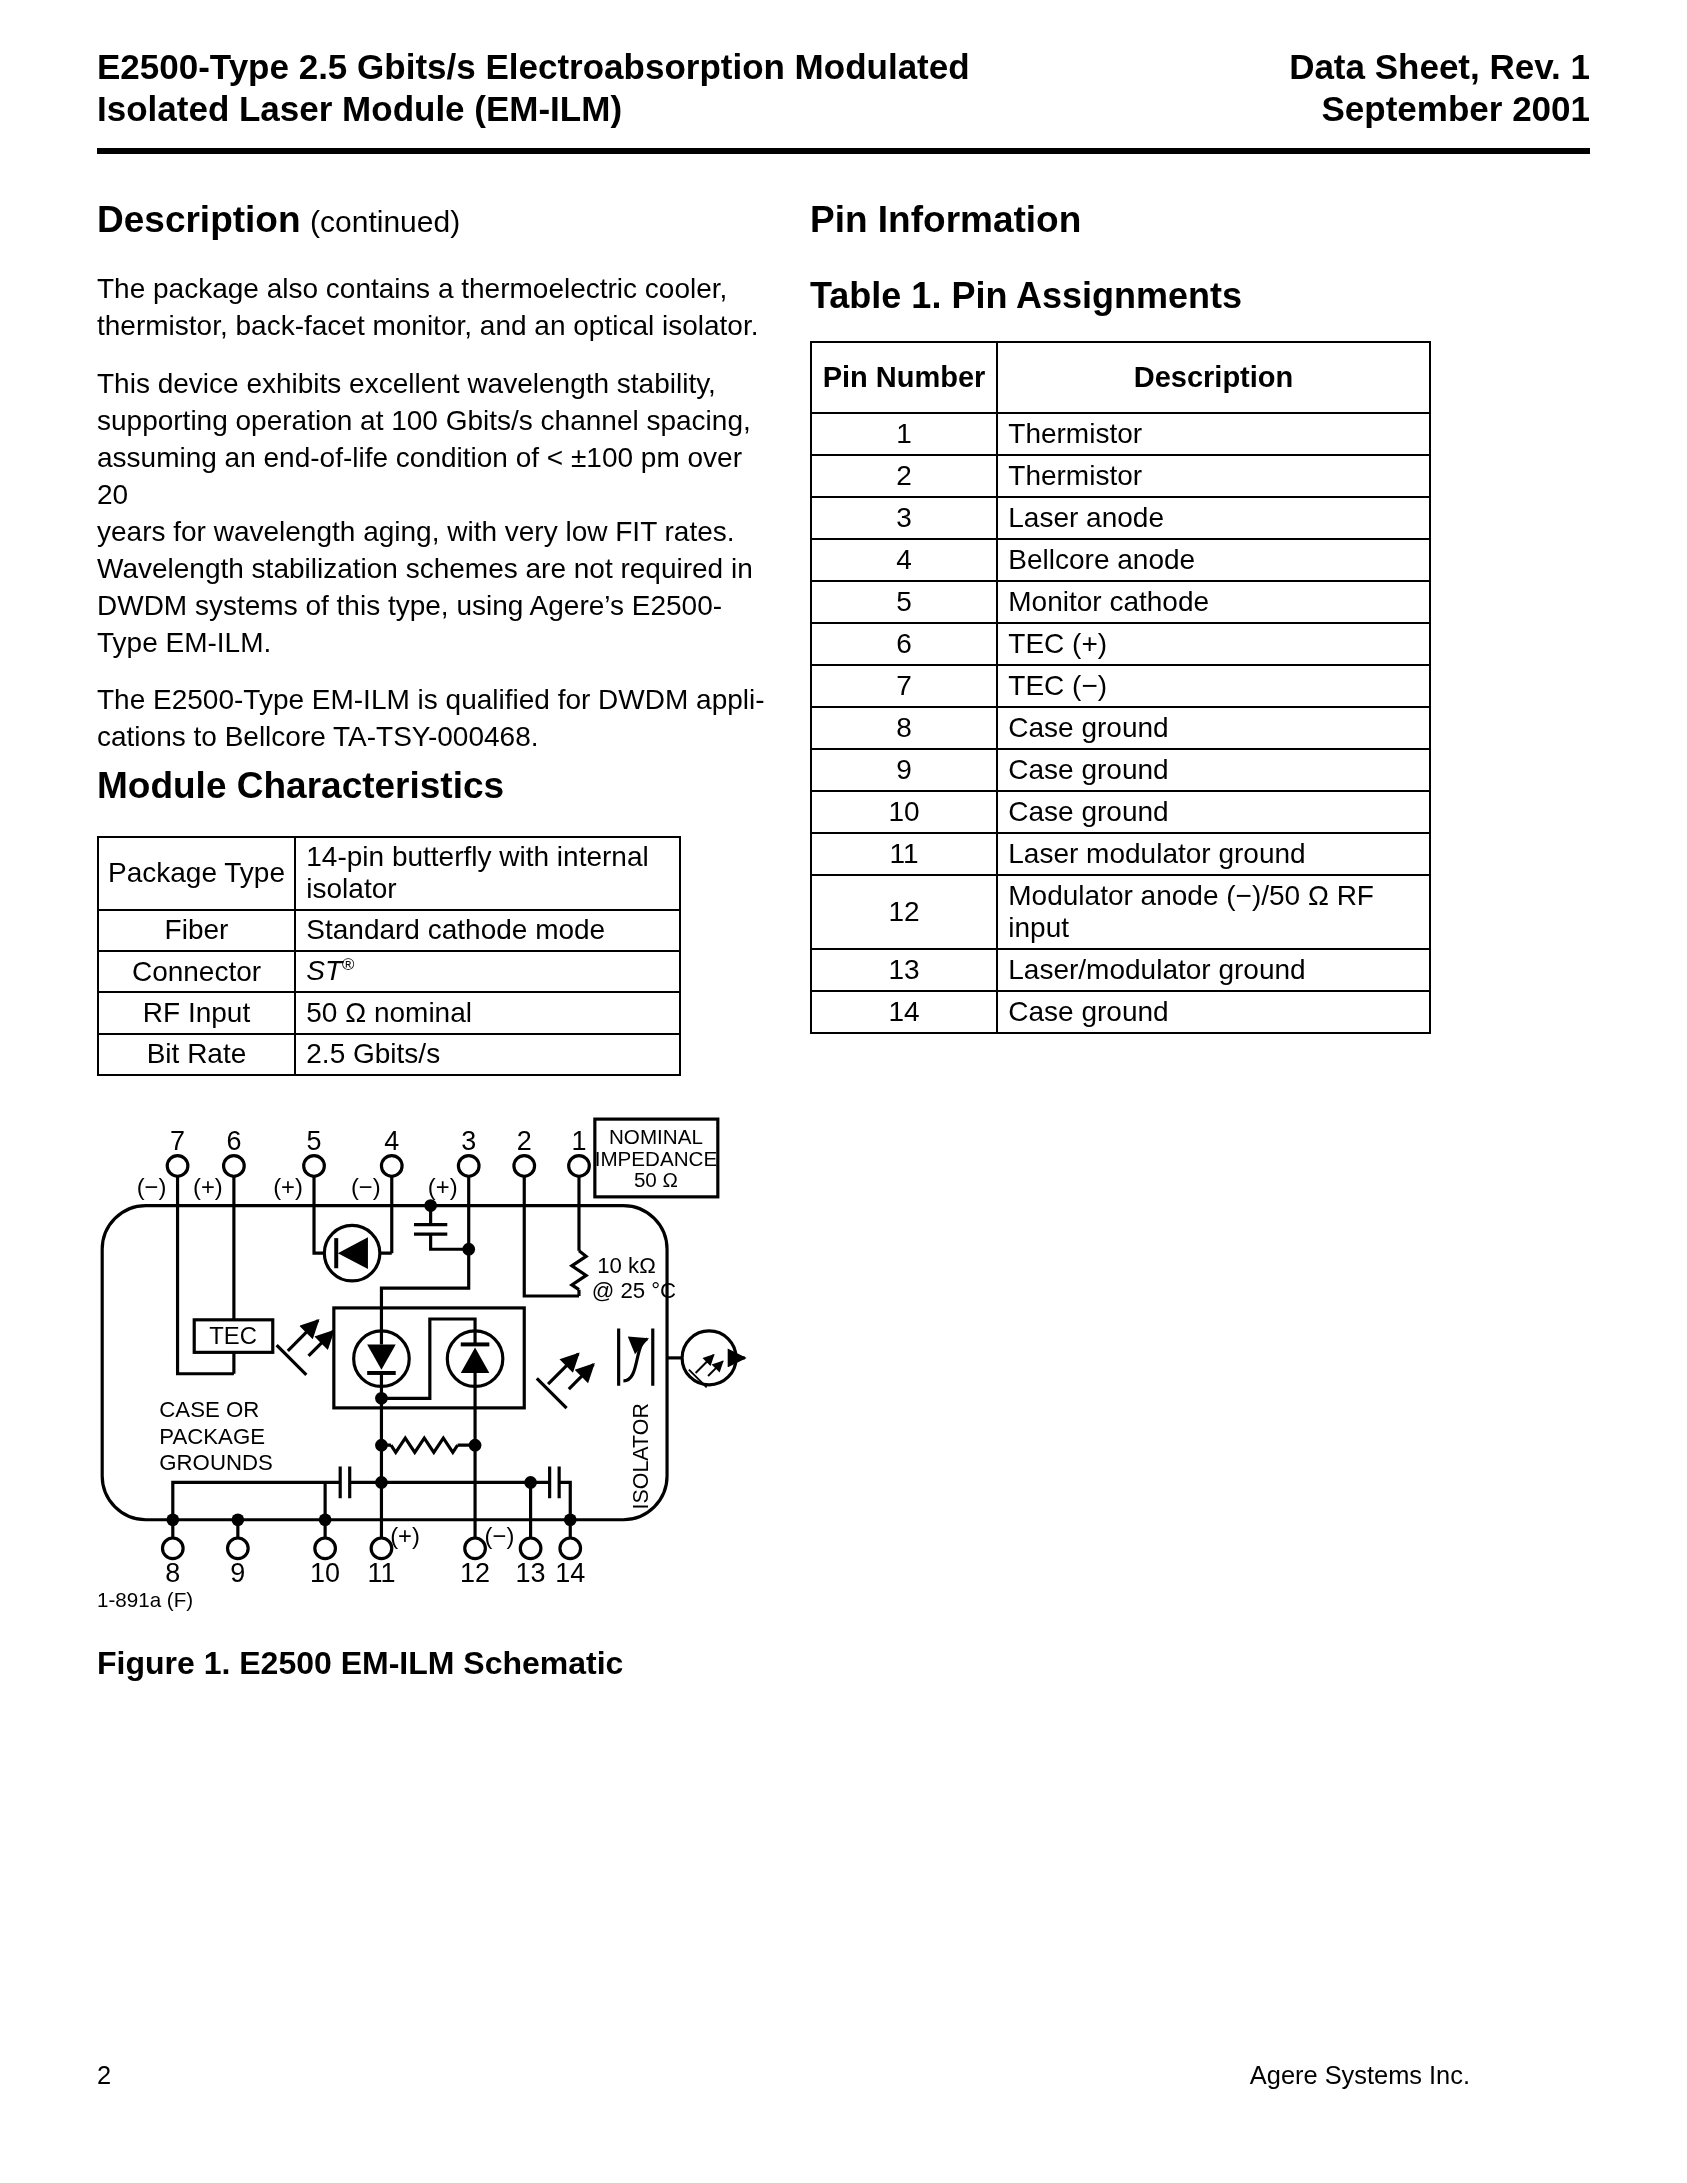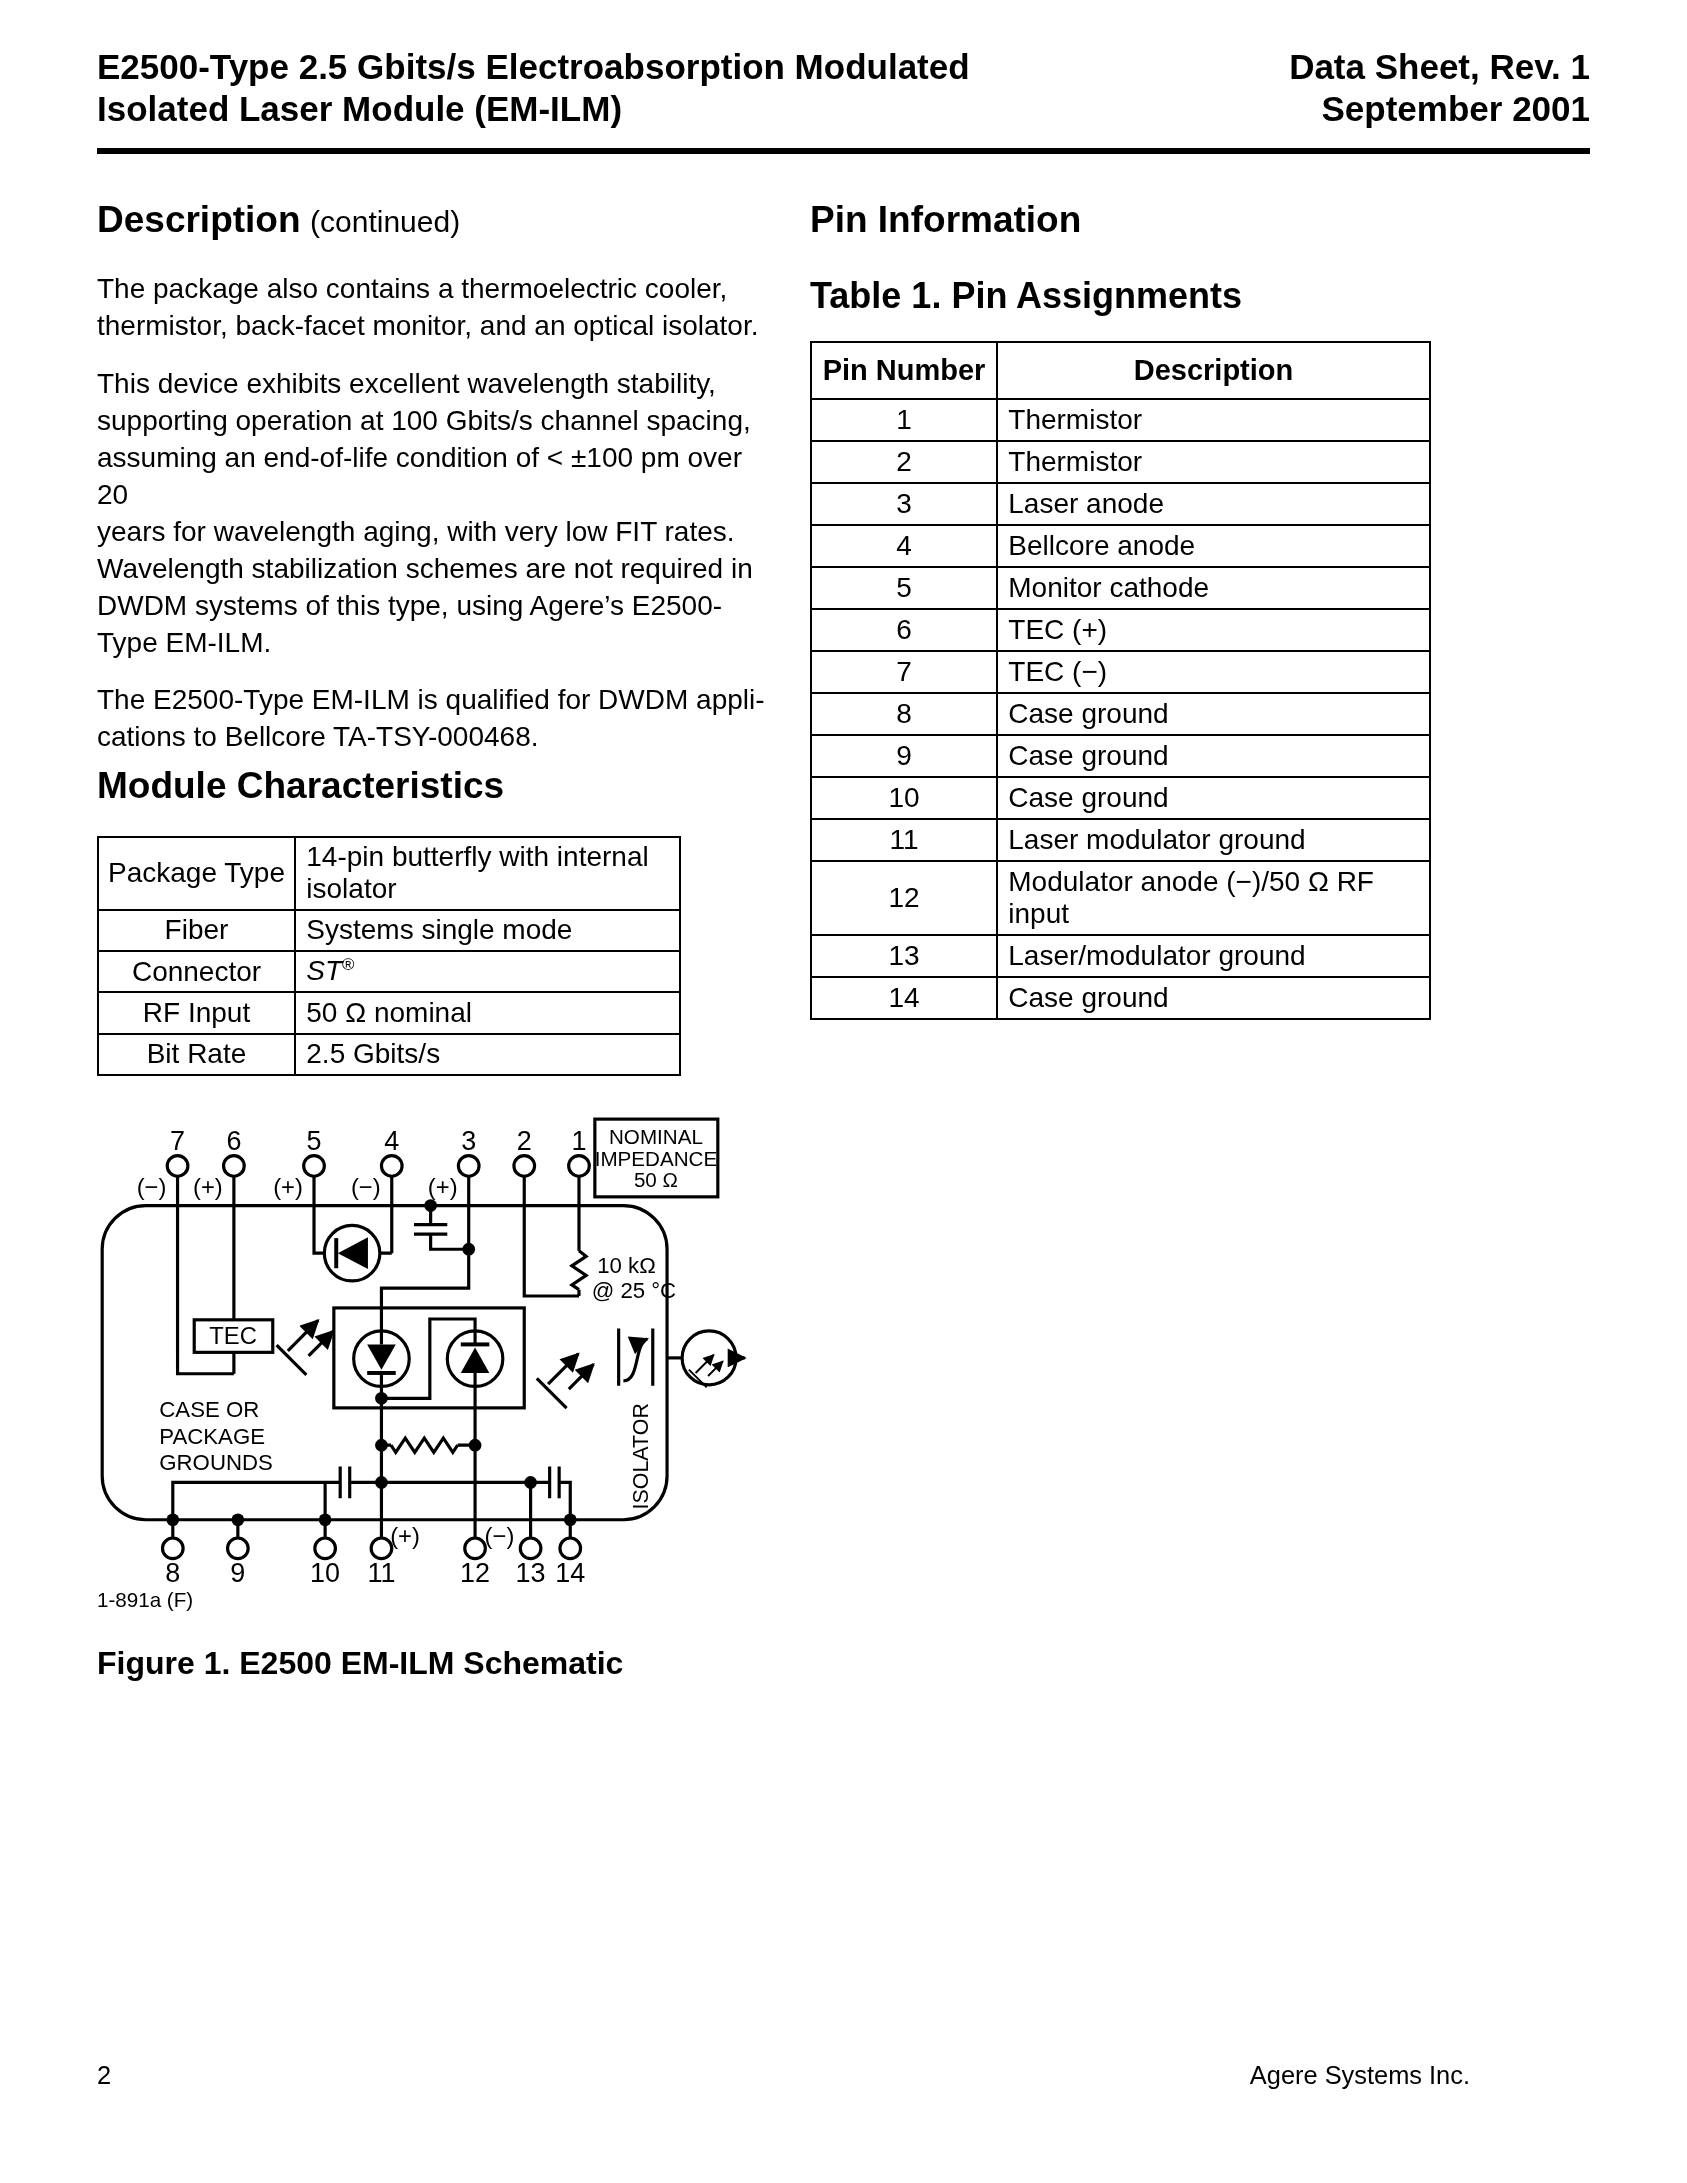--- a/index.html
+++ b/index.html
@@ -23,21 +23,21 @@
   [data-name="description-paragraphs"] p:first-child{margin-top:32px;}
   .module-heading{margin-top:30px;}
   table{border-collapse:collapse;}
   .mod-table{margin-top:32px;width:584px;}
   .mod-table td{border:2.4px solid #000;font-size:28px;height:33px;}
   .mod-table .mod-label{width:195px;text-align:center;padding:3.2px 0;}
   .mod-table .mod-value{padding:3.2px 4.8px 3.2px 10.3px;}
   sup{font-size:60%;}
   .table-title{margin-top:37px;font-size:36px;font-weight:bold;}
   .pin-table{margin-top:24px;width:621px;}
-  .pin-table th{border:2.4px solid #000;font-size:29px;padding:11px 0;text-align:center;}
+  .pin-table th{border:2.4px solid #000;font-size:29px;padding:18px 0;text-align:center;}
   .pin-table td{border:2.4px solid #000;font-size:28px;}
   .pin-table td.pin-num{width:184px;text-align:center;padding:4px 0;}
   .pin-table td.pin-desc{padding:4px 3.2px 4px 10.3px;}
   .figure{left:97px;top:1108px;width:699px;height:476px;}
   .fig-note{left:97px;top:1588px;width:661px;font-size:20.6px;}
   .fig-caption{left:97px;top:1645px;width:699px;text-align:left;font-size:32px;font-weight:bold;}
   .footer-page{left:97px;top:2061px;font-size:25.4px;}
   .footer-company{left:97px;top:2061px;width:1373px;text-align:right;font-size:25.4px;}
   
   svg text{fill:#000;font-family:"Liberation Sans", sans-serif;}
@@ -83,21 +83,21 @@
       </div>
     <h2 class="section module-heading" data-name="module-characteristics-heading">Module Characteristics</h2>
     <table class="mod-table" data-name="module-characteristics-table">
       <tbody data-name="module-table-body">
           <tr data-name="module-table-row">
             <td class="mod-label" data-name="module-row-label">Package Type</td>
             <td class="mod-value" data-name="module-row-value">14-pin butterfly with internal isolator</td>
           </tr>
           <tr data-name="module-table-row">
             <td class="mod-label" data-name="module-row-label">Fiber</td>
-            <td class="mod-value" data-name="module-row-value">Systems single mode</td>
+            <td class="mod-value" data-name="module-row-value">Standard cathode mode</td>
           </tr>
           <tr data-name="module-table-row">
             <td class="mod-label" data-name="module-row-label">Connector</td>
             <td class="mod-value" data-name="module-row-value"><i>ST</i><sup>®</sup></td>
           </tr>
           <tr data-name="module-table-row">
             <td class="mod-label" data-name="module-row-label">RF Input</td>
             <td class="mod-value" data-name="module-row-value">50 Ω nominal</td>
           </tr>
           <tr data-name="module-table-row">

